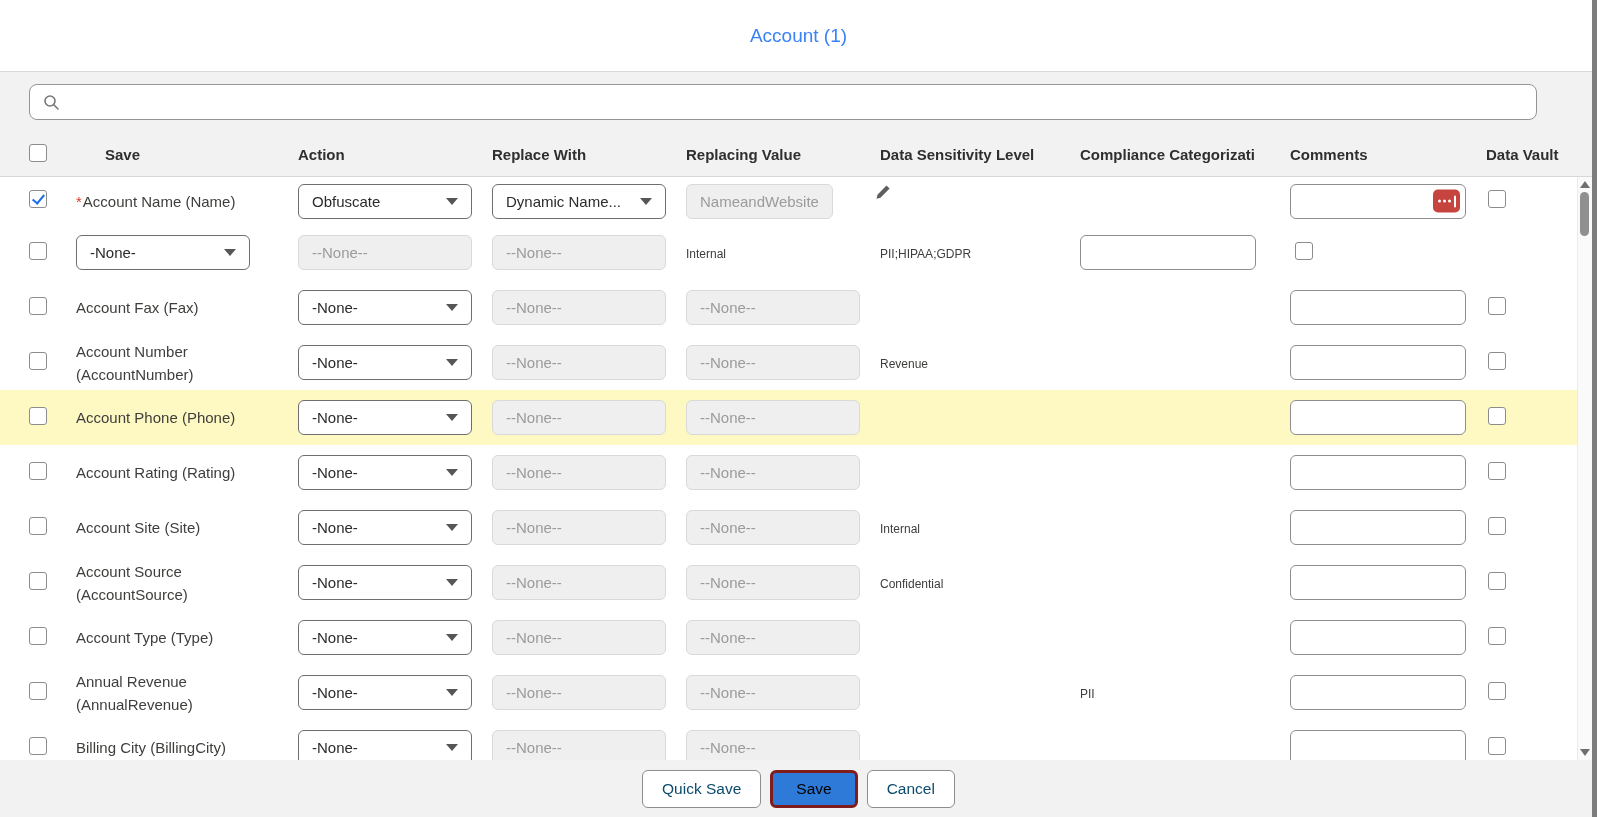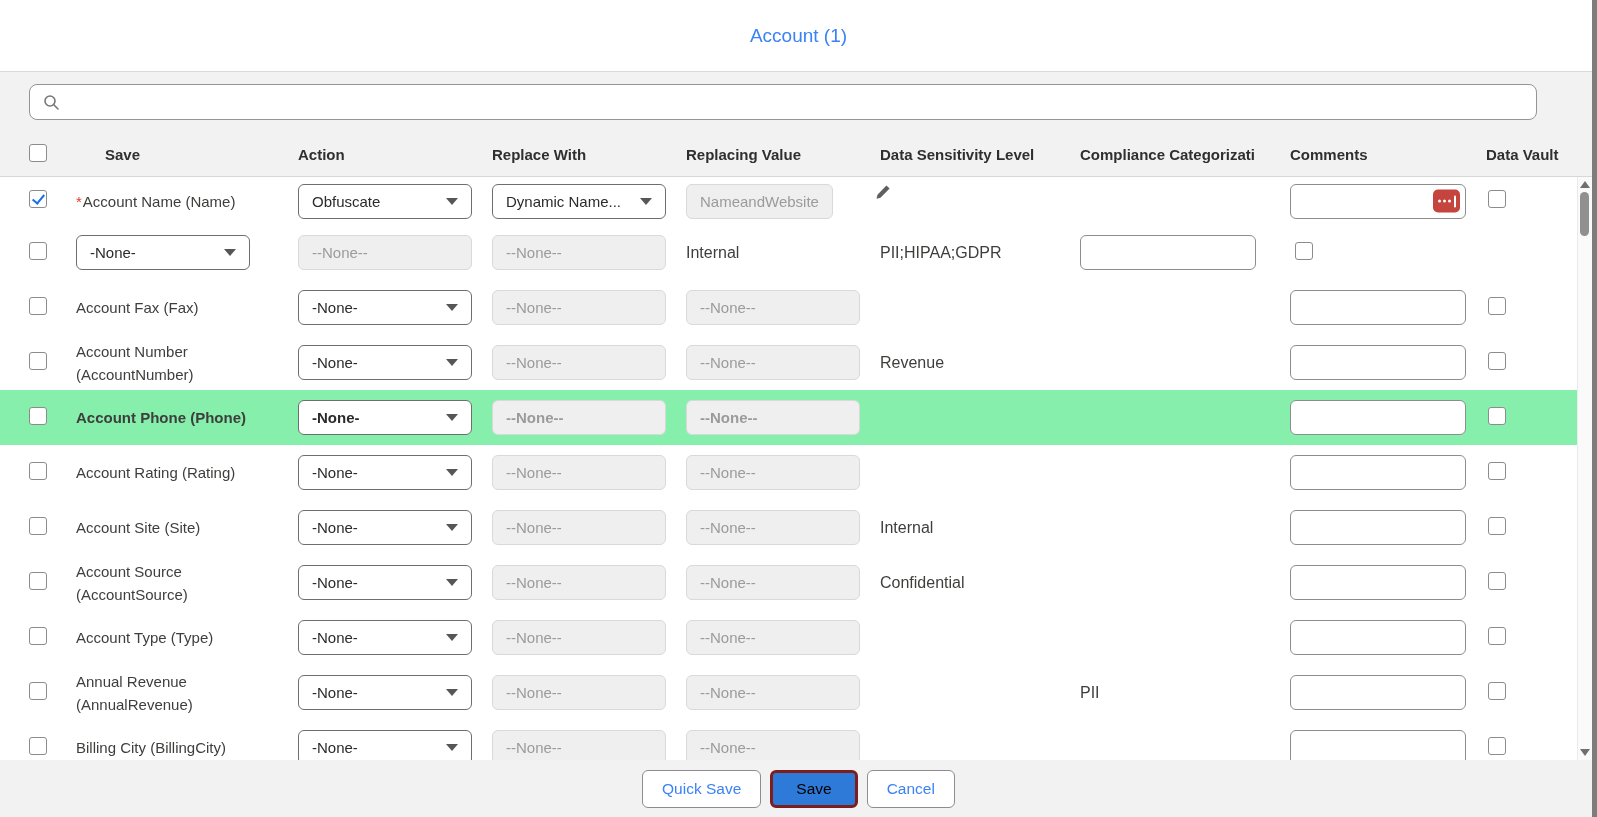--- a/index.html
+++ b/index.html
@@ -24,55 +24,55 @@
   .hdr-row{position:absolute;left:0;bottom:0;width:1578px;height:43px;font-weight:bold;font-size:15px;color:#2f2f2f;}
   .hdr-row .h{white-space:nowrap;overflow:hidden;}
   .h-field{padding-left:29px;}
   .h-vault{padding-left:3px;}
   .c-check{padding-left:29px;}
 
   
   .tbody{position:absolute;top:177px;left:0;width:1578px;height:583px;overflow:hidden;background:#fff;}
   .row{height:55px;}
   .row.r0{height:48px;}
-  .row.hl{background:#86efac;font-weight:bold;}
+  .row.hl{background:#fef9c3;}
   .flabel{font-size:15px;line-height:23px;color:#3e3e3c;}
   .req{color:#da3a2b;margin-right:1px;}
 
   .cb{width:18px;height:18px;border:1px solid #8c8c8c;border-radius:3px;background:#fff;
       position:relative;display:inline-block;box-sizing:border-box;cursor:pointer;}
   .cb.checked::after{content:"";position:absolute;left:4.5px;top:1px;width:5px;height:10px;
       border:solid #1a6fe8;border-width:0 2.5px 2.5px 0;transform:rotate(40deg);}
 
   .sel{width:174px;height:35px;border:1px solid #6e6e6e;border-radius:6px;background:#fff;
        display:flex;align-items:center;justify-content:space-between;padding:16px 13px;
        font-size:15px;color:#2b2b2b;box-sizing:border-box;cursor:pointer;}
   .arrow{width:0;height:0;border-left:6px solid transparent;border-right:6px solid transparent;
          border-top:7px solid #565656;flex-shrink:0;margin-left:6px;}
   .dis{width:174px;height:35px;background:#f0efef;border:1px solid #d9d9d9;border-radius:6px;
        display:flex;align-items:center;padding:0 13px;font-size:15px;color:#9b9b9b;box-sizing:border-box;}
 
   .c-replacing{display:flex;gap:32px;}
   .pencil{margin-left:9px;flex-shrink:0;}
 
-  .sens,.comp{font-size:16px;color:#3e3e3c;white-space:nowrap;overflow:hidden;}
+  .sens,.comp{font-size:12px;color:#3e3e3c;white-space:nowrap;overflow:hidden;}
 
   .cmt{width:176px;height:35px;background:#fff;border:1px solid #8d8d8d;border-radius:6px;
        position:relative;box-sizing:border-box;cursor:text;}
   .badge{position:absolute;right:5px;top:50%;transform:translateY(-50%);width:27px;height:23px;
          background:#c5443e;border-radius:5px;display:flex;align-items:center;justify-content:center;gap:2px;}
   .badge i{width:3px;height:3px;background:#fff;border-radius:50%;}
   .badge .bar{width:2px;height:12px;background:#fff;border-radius:1px;margin-left:1px;}
   .c-vault{padding-left:5px;}
 
   
   .footer{position:absolute;left:0;right:0;bottom:0;height:57px;background:#f3f2f2;
           display:flex;align-items:center;justify-content:center;gap:9px;}
   .btn{height:38px;border-radius:6px;font-size:15.5px;font-family:inherit;cursor:pointer;}
-  .btn.ghost{background:#fff;border:1px solid #8d8d8d;color:#3b82f6;padding:0 19px;}
+  .btn.ghost{background:#fff;border:1px solid #8d8d8d;color:#0c4a6e;padding:0 19px;}
   .btn.primary{background:#2e7ad9;border:3px solid #7f1d1d;color:#000000;padding:0 23px;}
 
   
   .vscroll{position:absolute;right:5px;top:177px;bottom:57px;width:15px;background:#fafafa;
            border-left:1px solid #ebebeb;box-sizing:border-box;}
   .vs-up,.vs-down{position:absolute;left:50%;transform:translateX(-50%);width:0;height:0;
            border-left:5px solid transparent;border-right:5px solid transparent;}
   .vs-up{top:4px;border-bottom:7px solid #6f6f6f;}
   .vs-down{bottom:4px;border-top:7px solid #6f6f6f;}
   .vs-thumb{position:absolute;top:15px;left:2px;width:9px;height:44px;background:#909090;border-radius:5px;cursor:grab;}

